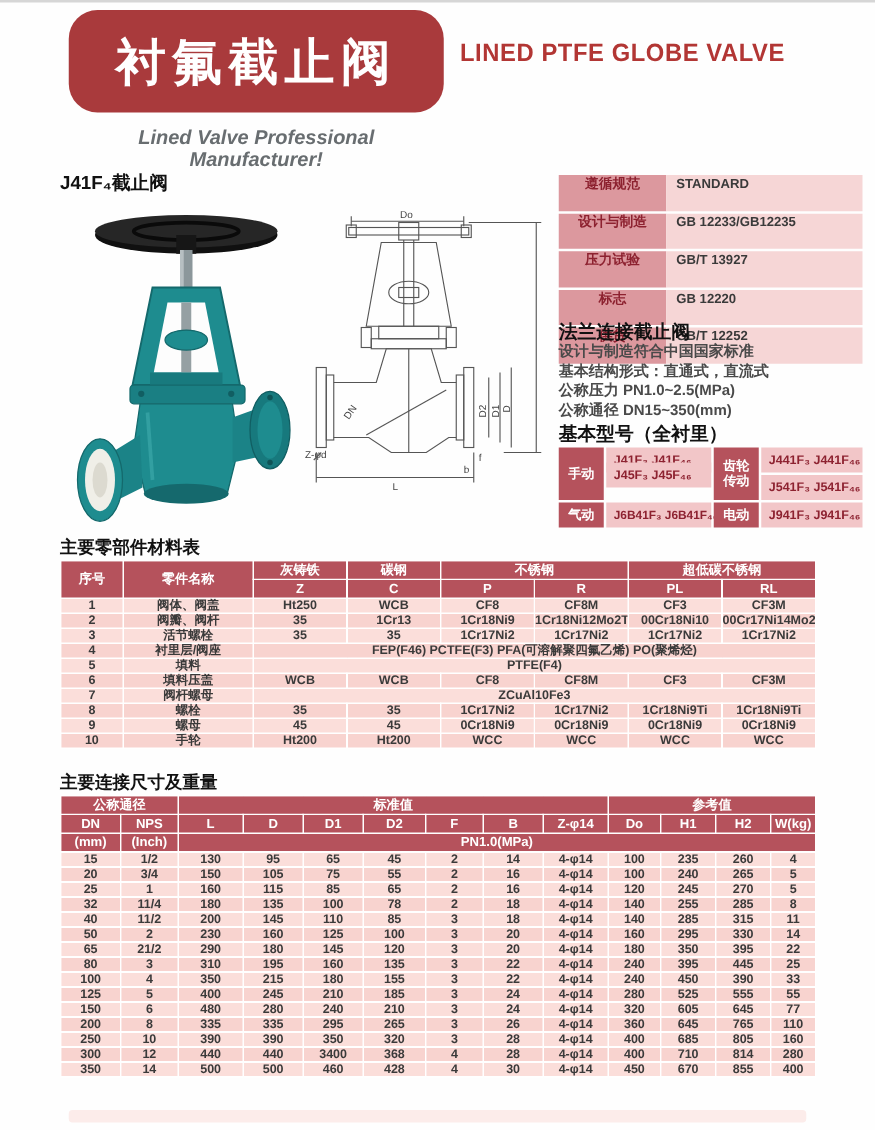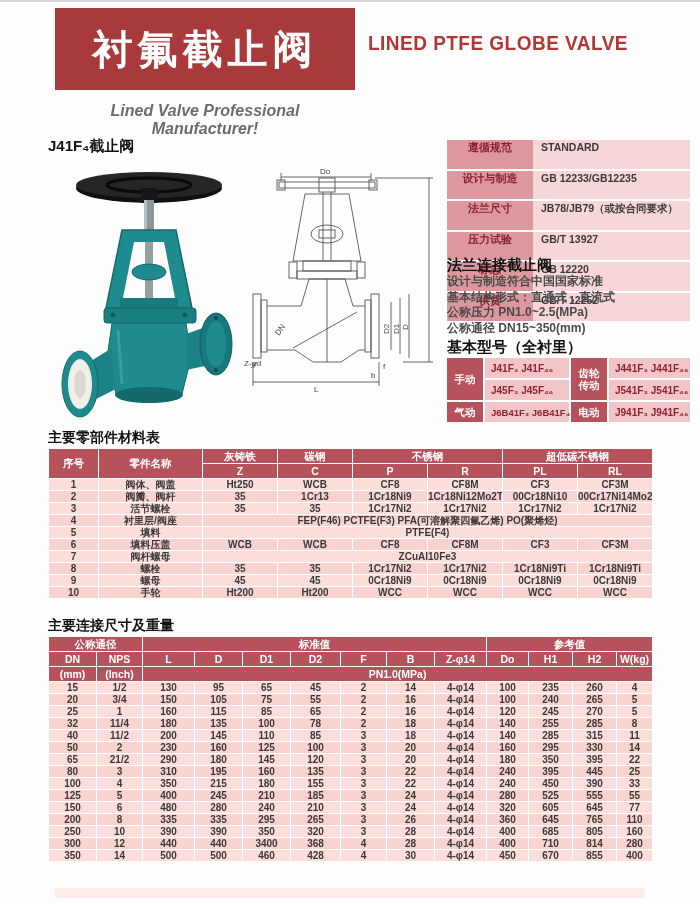--- a/index.html
+++ b/index.html
@@ -8,21 +8,21 @@
     --row1:#fbdeda; --row2:#f8d3cf; --maroon:#8d2230; --teal:#1e8c8f;
   }
   *{margin:0;padding:0;box-sizing:border-box;}
   html,body{background:#fff;}
   body{font-family:"Liberation Sans",sans-serif;}
   .page{position:relative;width:700px;height:904px;background:#fefefe;overflow:hidden;}
   .top-rule{position:absolute;left:0;top:0;width:700px;height:2px;background:#d6d6d6;}
 
   
   .red-box{position:absolute;left:55px;top:8px;width:300px;height:82px;background:var(--accent);
-    display:flex;align-items:center;justify-content:center;}
+    display:flex;align-items:center;justify-content:center;border-radius:23px;}
   .title-cn{color:#fff;font-size:40px;font-weight:bold;letter-spacing:5px;white-space:nowrap;}
   .title-en{position:absolute;left:368px;top:32px;color:var(--en-red);font-size:20px;font-weight:bold;
     letter-spacing:0.5px;white-space:nowrap;transform:scaleX(0.95);transform-origin:left;}
   .tagline{position:absolute;left:70px;top:102px;width:270px;text-align:center;color:#686d70;
     font-style:italic;font-weight:bold;font-size:16px;line-height:1.15;}
 
   
   .sec-title{position:absolute;font-weight:bold;color:#111;}
   #product-title{left:48px;top:137px;font-size:15px;}
   #photo-svg{position:absolute;left:52px;top:158px;}
@@ -188,24 +188,20 @@
   <div id="standards">
     <div class="spec-row">
       <div class="spec-label">遵循规范</div>
       <div class="spec-value">STANDARD</div>
     </div>
     <div class="spec-row">
       <div class="spec-label">设计与制造</div>
       <div class="spec-value">GB 12233/GB12235</div>
     </div>
     <div class="spec-row">
-      <div class="spec-label">法兰尺寸</div>
-      <div class="spec-value">JB78/JB79（或按合同要求）</div>
-    </div>
-    <div class="spec-row">
       <div class="spec-label">压力试验</div>
       <div class="spec-value">GB/T 13927</div>
     </div>
     <div class="spec-row">
       <div class="spec-label">标志</div>
       <div class="spec-value">GB 12220</div>
     </div>
     <div class="spec-row">
       <div class="spec-label">供货</div>
       <div class="spec-value">GB/T 12252</div>
@@ -217,21 +213,21 @@
     <div>设计与制造符合中国国家标准</div>
     <div>基本结构形式：直通式，直流式</div>
     <div>公称压力 PN1.0~2.5(MPa)</div>
     <div>公称通径 DN15~350(mm)</div>
   </div>
 
   <div class="sec-title" id="models-title">基本型号（全衬里）</div>
   <div id="models-table">
     <div class="m-label" style="left:0;top:0;width:36px;height:42px;">手动</div>
     <div class="m-val" style="left:38px;top:0;width:84px;height:20px;">J41F₃ J41F₄₆</div>
-    <div class="m-val" style="left:38px;top:22px;width:84px;height:20px;">J45F₃ J45F₄₆</div>
+    <div class="m-val" style="left:38px;top:12px;width:84px;height:20px;">J45F₃ J45F₄₆</div>
     <div class="m-label" style="left:124px;top:0;width:36px;height:42px;">齿轮传动</div>
     <div class="m-val" style="left:162px;top:0;width:81px;height:20px;">J441F₃ J441F₄₆</div>
     <div class="m-val" style="left:162px;top:22px;width:81px;height:20px;">J541F₃ J541F₄₆</div>
     <div class="m-label" style="left:0;top:44px;width:36px;height:20px;">气动</div>
     <div class="m-val" style="left:38px;top:44px;width:84px;height:20px;font-size:9.5px;">J6B41F₃ J6B41F₄₆</div>
     <div class="m-label" style="left:124px;top:44px;width:36px;height:20px;">电动</div>
     <div class="m-val" style="left:162px;top:44px;width:81px;height:20px;">J941F₃ J941F₄₆</div>
   </div>
 
   <div class="sec-title" id="materials-title">主要零部件材料表</div>

